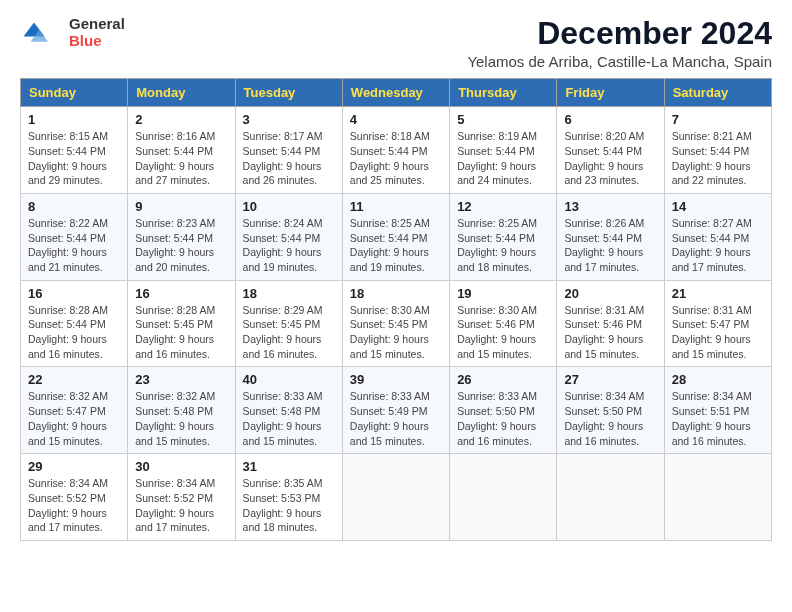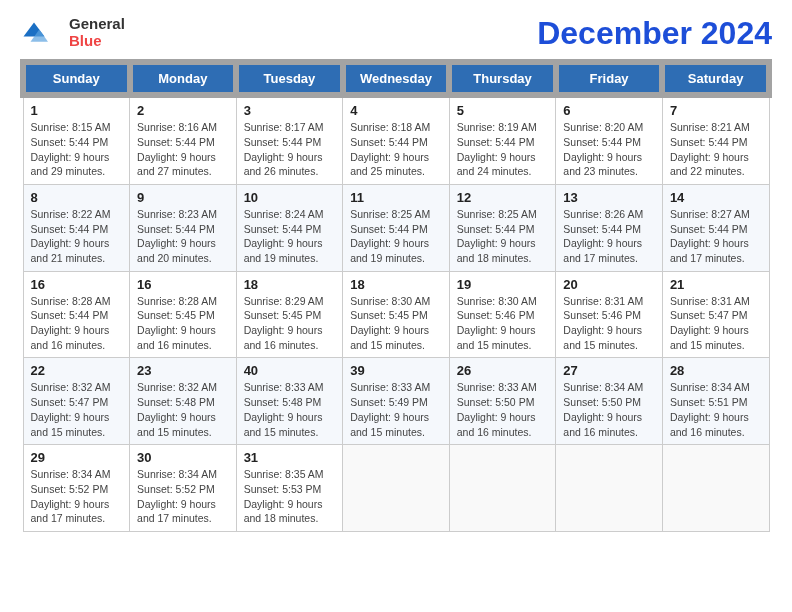--- a/index.html
+++ b/index.html
@@ -31,42 +31,42 @@
     .logo-icon {
       width: 28px;
       height: 28px;
     }
     .title-block {
       text-align: right;
     }
     .month-title {
       font-size: 32px;
       font-weight: bold;
-      color: #1d4ed8;
+      color: #0f172a;
       line-height: 1.1;
     }
     .location-title {
       font-size: 15px;
       color: #444;
       margin-top: 2px;
     }
     .calendar-table {
       width: 100%;
       border-collapse: collapse;
       margin-top: 8px;
       font-size: 11px;
     }
     .calendar-table th {
       background-color: #2e6db4;
-      color: #ffffff;
-      text-align: center;
+      color: #fde047;
+      text-align: left;
       padding: 6px 8px;
       font-size: 13px;
       font-weight: bold;
-      border: 6px solid #a3a3a3;
+      border: 1px solid #a3a3a3;
     }
     .calendar-table td {
       vertical-align: top;
       padding: 5px 7px;
       border: 1px solid #ccc;
       background: #fff;
       width: 14.28%;
       min-height: 70px;
       height: 82px;
     }
@@ -102,20 +102,21 @@
       <div class="logo-text">
         <span>General</span>
       </div>
       <div class="logo-text logo-blue">
         <span>Blue</span>
       </div>
     </div>
   </div>
   <div class="title-block">
     <div class="month-title">December 2024</div>
+    <div class="location-title">Yelamos de Arriba, Castille-La Mancha, Spain</div>
   </div>
 </div>
 
 <table class="calendar-table">
   <thead>
     <tr>
     <th>Sunday</th>
         <th>Monday</th>
         <th>Tuesday</th>
         <th>Wednesday</th>

